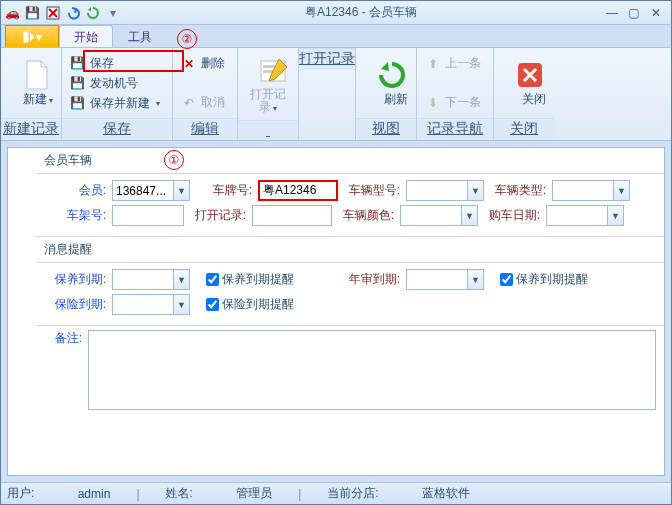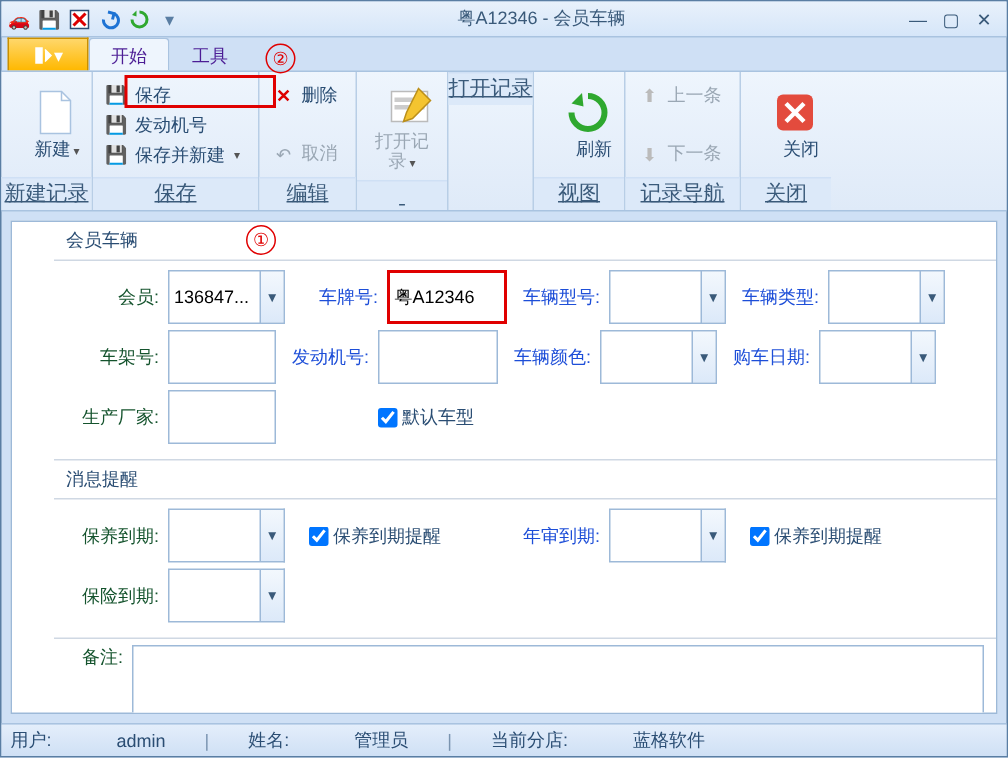--- a/index.html
+++ b/index.html
@@ -38,24 +38,24 @@
   .smallbtn { display:flex; align-items:center; gap:4px; padding:1px 6px 1px 2px; color:#2a4d73; white-space:nowrap; }
   .smallbtn.disabled{ color:#9aa7b4; }
   .sicon{ width:16px;height:16px;display:flex;align-items:center;justify-content:center;}
   .caret::after{content:"▾"; font-size:8px; margin-left:2px; color:#555;}
 
   
   .content { flex:1; margin:6px; background:#fff; border:1px solid #9db9d8; display:flex; flex-direction:column; overflow:hidden;padding-left:28px; }
   .panel-title { padding:4px 8px; color:#2a4d73; border-bottom:1px solid #cfd8e3; }
   .panel-body { padding:6px 8px; border-bottom:1px solid #cfd8e3; }
   .row { display:flex; align-items:center; margin-bottom:4px; gap:4px; }
-  .label { width:64px; text-align:right; color:#14532d; padding-right:2px;}
-  .label2 { width:60px; text-align:right; color:#1d4ed8; padding-right:2px;}
+  .label { width:64px; text-align:right; color:#1d4ed8; padding-right:2px;}
+  .label2 { width:60px; text-align:right; color:#7f1d1d; padding-right:2px;}
   .field { display:flex; }
-  .input { height:36px; border:1px solid #9db9d8; background:#fff; padding:0 3px; display:flex; align-items:center; color:#000; }
+  .input { height:21px; border:1px solid #9db9d8; background:#fff; padding:0 3px; display:flex; align-items:center; color:#000; }
   .input.highlight { border:2px solid #e00000; }
   .combo-arr { width:16px; border:1px solid #9db9d8; border-left:none; background:linear-gradient(#f3f8fd,#dce9f9); display:flex;align-items:center;justify-content:center; font-size:9px; color:#3a5a7a;}
   .w80{width:72px;} .w90{width:80px;} .w70{width:62px;}
   .chk { display:flex; align-items:center; gap:3px; color:#2a4d73; }
   .chk input{ margin:0; }
 
   .panel-notes { flex:1; display:flex; flex-direction:column; }
   .notes-row { display:flex; align-items:flex-start; padding:4px 8px; gap:4px; }
   .textarea { flex:1; height:80px; border:1px solid #9db9d8; background:#fff;}
 
@@ -264,45 +264,34 @@
         <div class="field">
             <div class="input w70"></div>
             <div class="combo-arr">▼</div>
           </div>
       </div>
       <div class="row">
         <span class="label">车架号:</span>
         <div class="field">
             <div class="input w80"></div>
           </div>
-        <span class="label2">发动机号:</span>
+        <span class="label2">打开记录:</span>
         <div class="field">
             <div class="input w90"></div>
           </div>
         <span class="label2">车辆颜色:</span>
         <div class="field">
             <div class="input w70"></div>
             <div class="combo-arr">▼</div>
           </div>
         <span class="label2">购车日期:</span>
         <div class="field">
             <div class="input w70"></div>
             <div class="combo-arr">▼</div>
           </div>
-      </div>
-      <div class="row">
-        <span class="label">生产厂家:</span>
-        <div class="field">
-            <div class="input w80"></div>
-          </div>
-        <span style="width:60px;"></span>
-        <label class="chk">
-            <input type="checkbox" checked="" style="">
-            <span>默认车型</span>
-          </label>
       </div>
     </div>
 
     <div class="panel-title">消息提醒</div>
     <div class="panel-body">
       <div class="row">
         <span class="label">保养到期:</span>
         <div class="field">
             <div class="input w70"></div>
             <div class="combo-arr">▼</div>
@@ -324,20 +313,24 @@
             <span>保养到期提醒</span>
           </label>
       </div>
       <div class="row">
         <span class="label">保险到期:</span>
         <div class="field">
             <div class="input w70"></div>
             <div class="combo-arr">▼</div>
           </div>
         <span style="width:8px;"></span>
+        <label class="chk">
+            <input type="checkbox" checked="" style="">
+            <span>保险到期提醒</span>
+          </label>
       </div>
     </div>
 
     <div class="panel-notes">
       <div class="notes-row">
         <span class="label" style="width:40px;">备注:</span>
         <div class="textarea"></div>
       </div>
     </div>
   </div>

